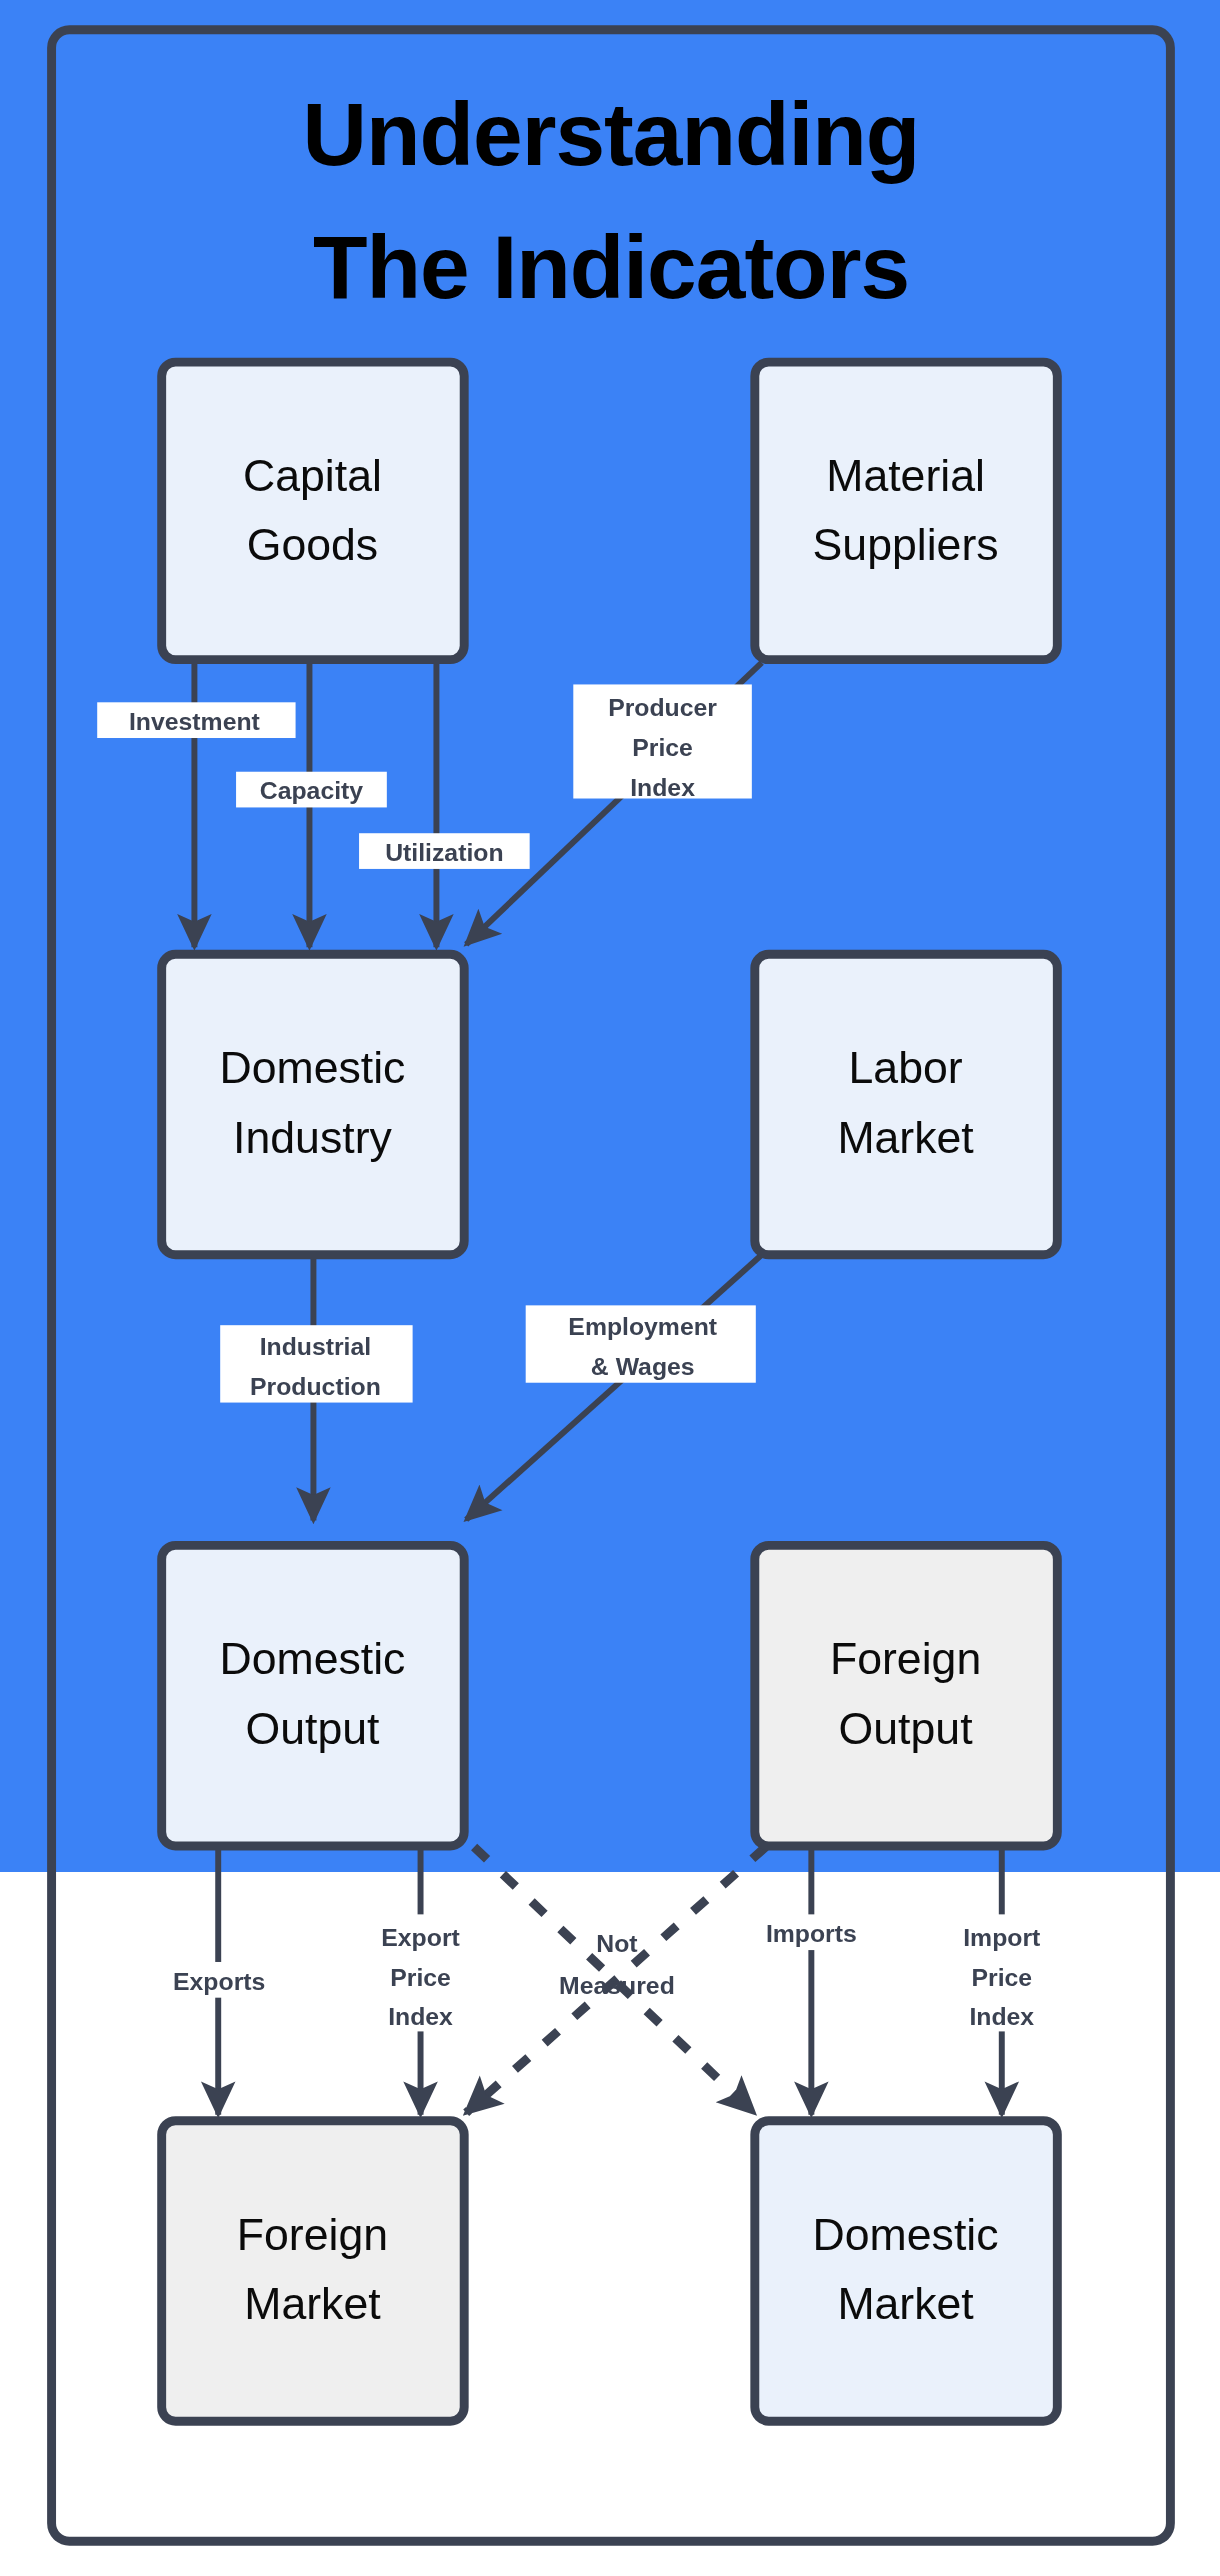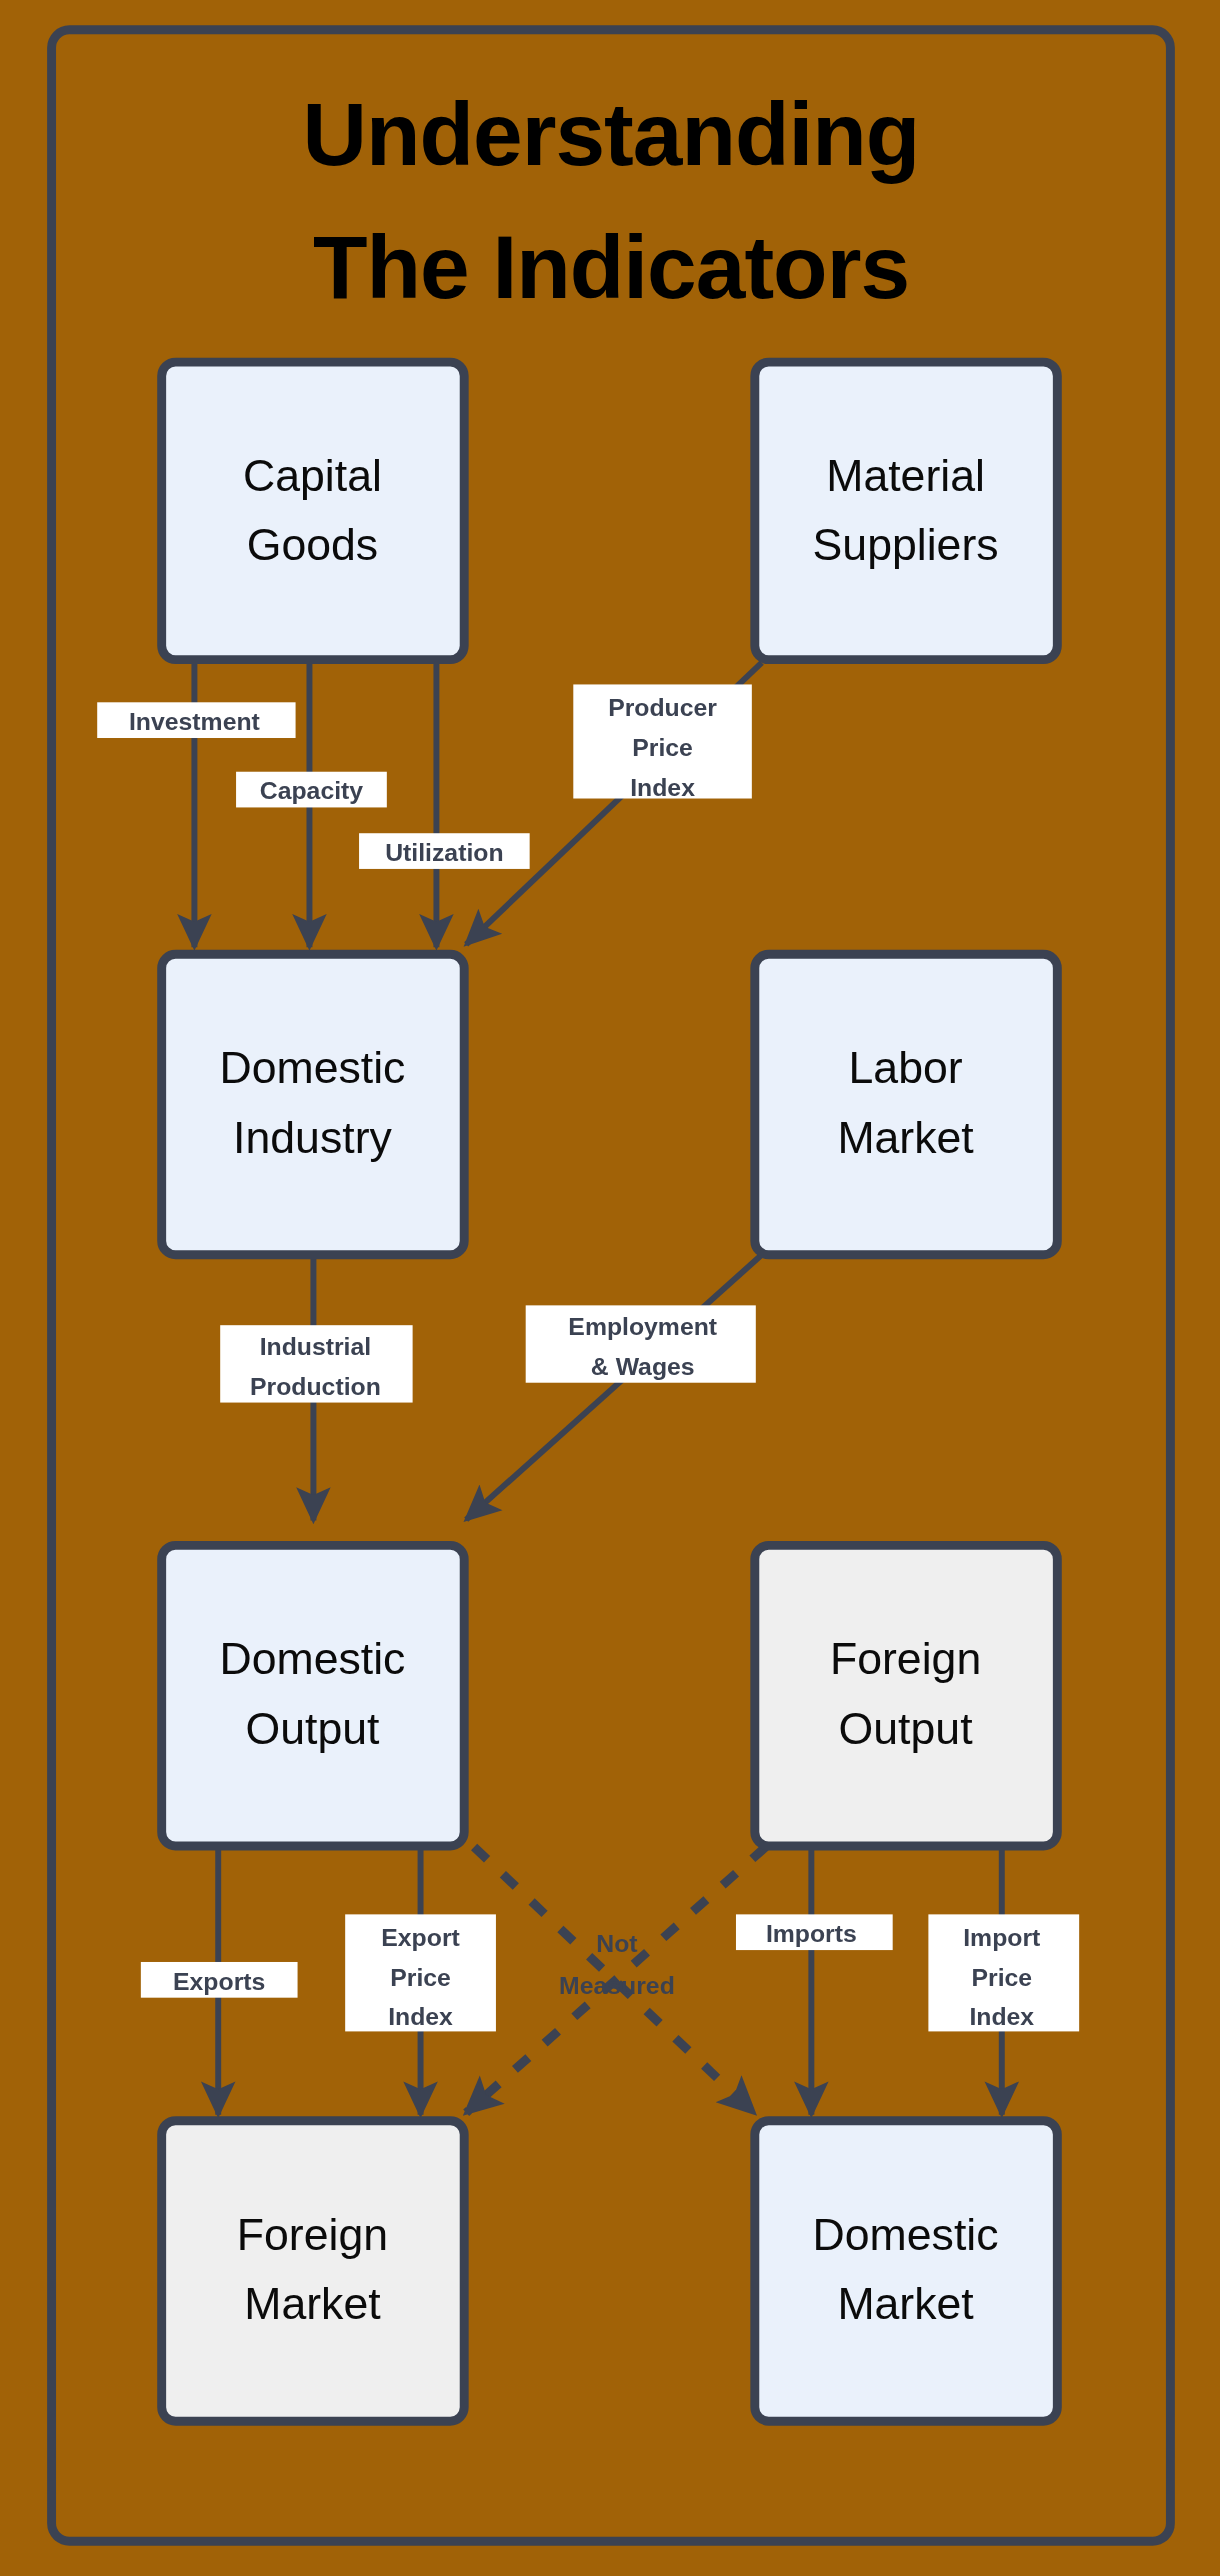--- a/index.html
+++ b/index.html
@@ -9,22 +9,22 @@
   }
   body {
     width: 1220px;
     height: 2576px;
     font-family: "Liberation Sans", sans-serif;
     overflow: hidden;
   }
   #diagram-root {
     position: relative;
     width: 1220px;
-    height: 2576px;
-    background: #a16207;
+    height: 1872px;
+    background: #3b82f6;
   }
   svg#flow {
     display: block;
     width: 1220px;
     height: 2576px;
   }
   .frame-rect {
     fill: none;
     stroke: #3b4252;
     stroke-width: 9;

